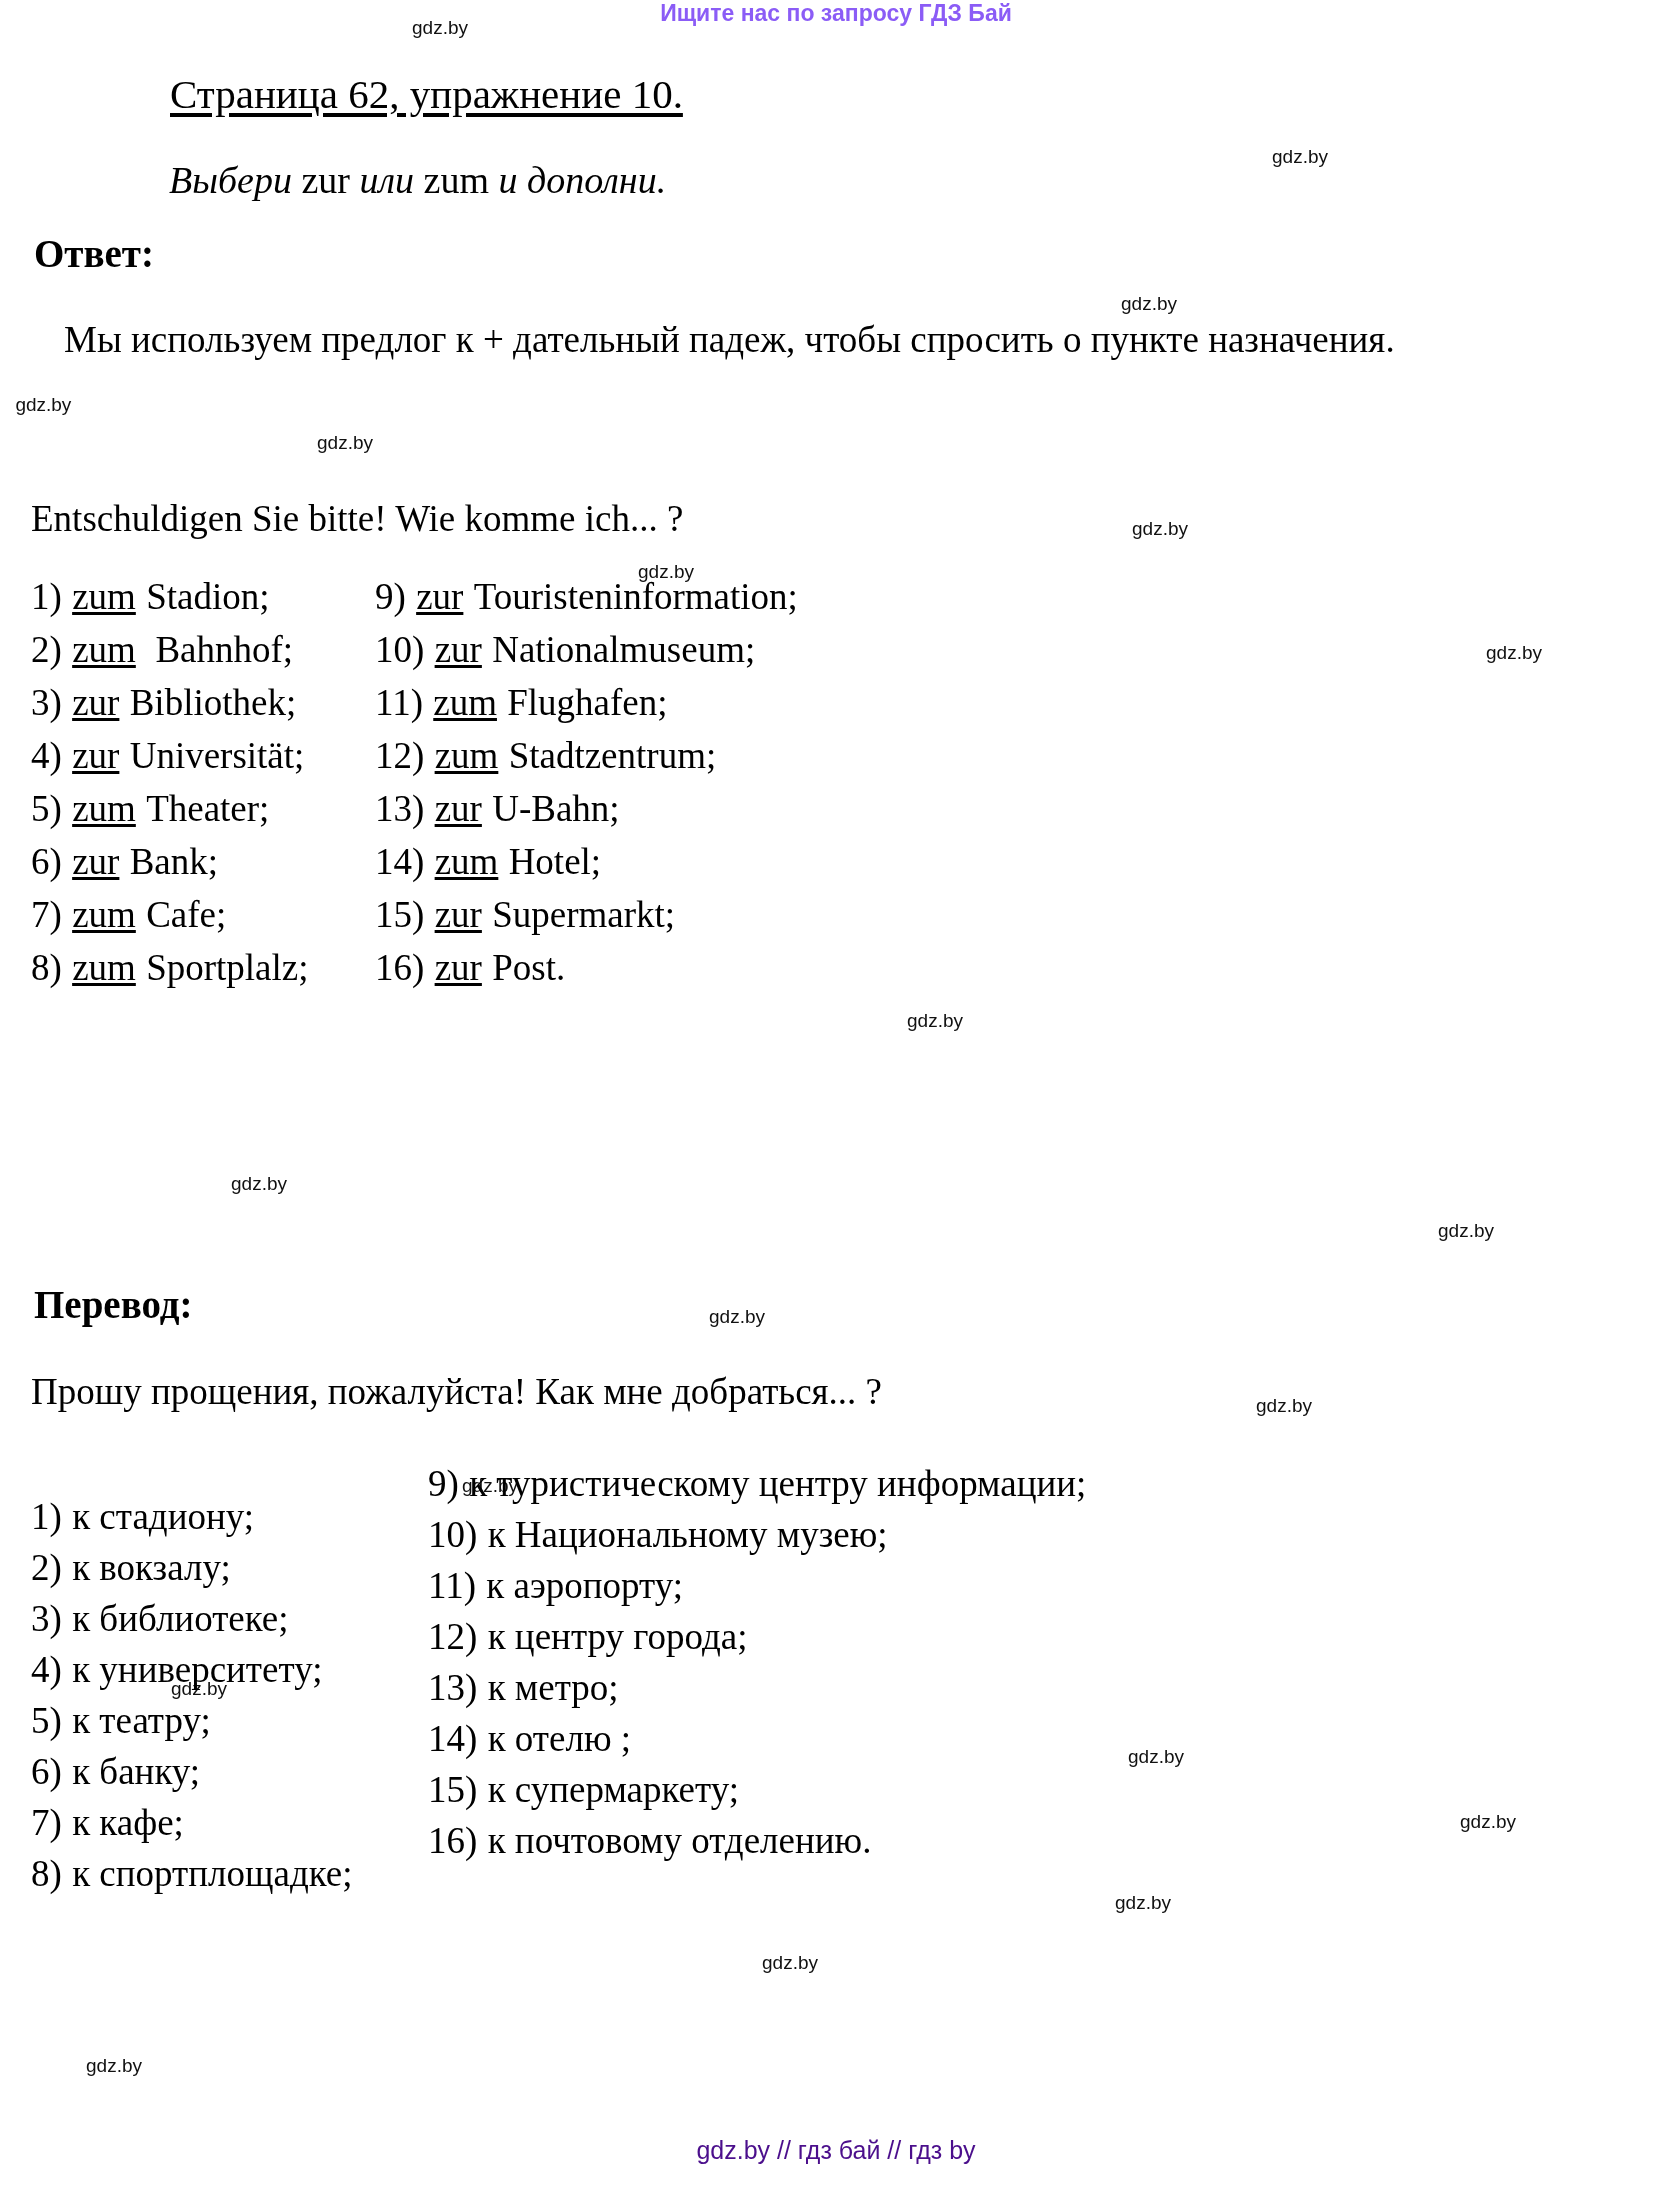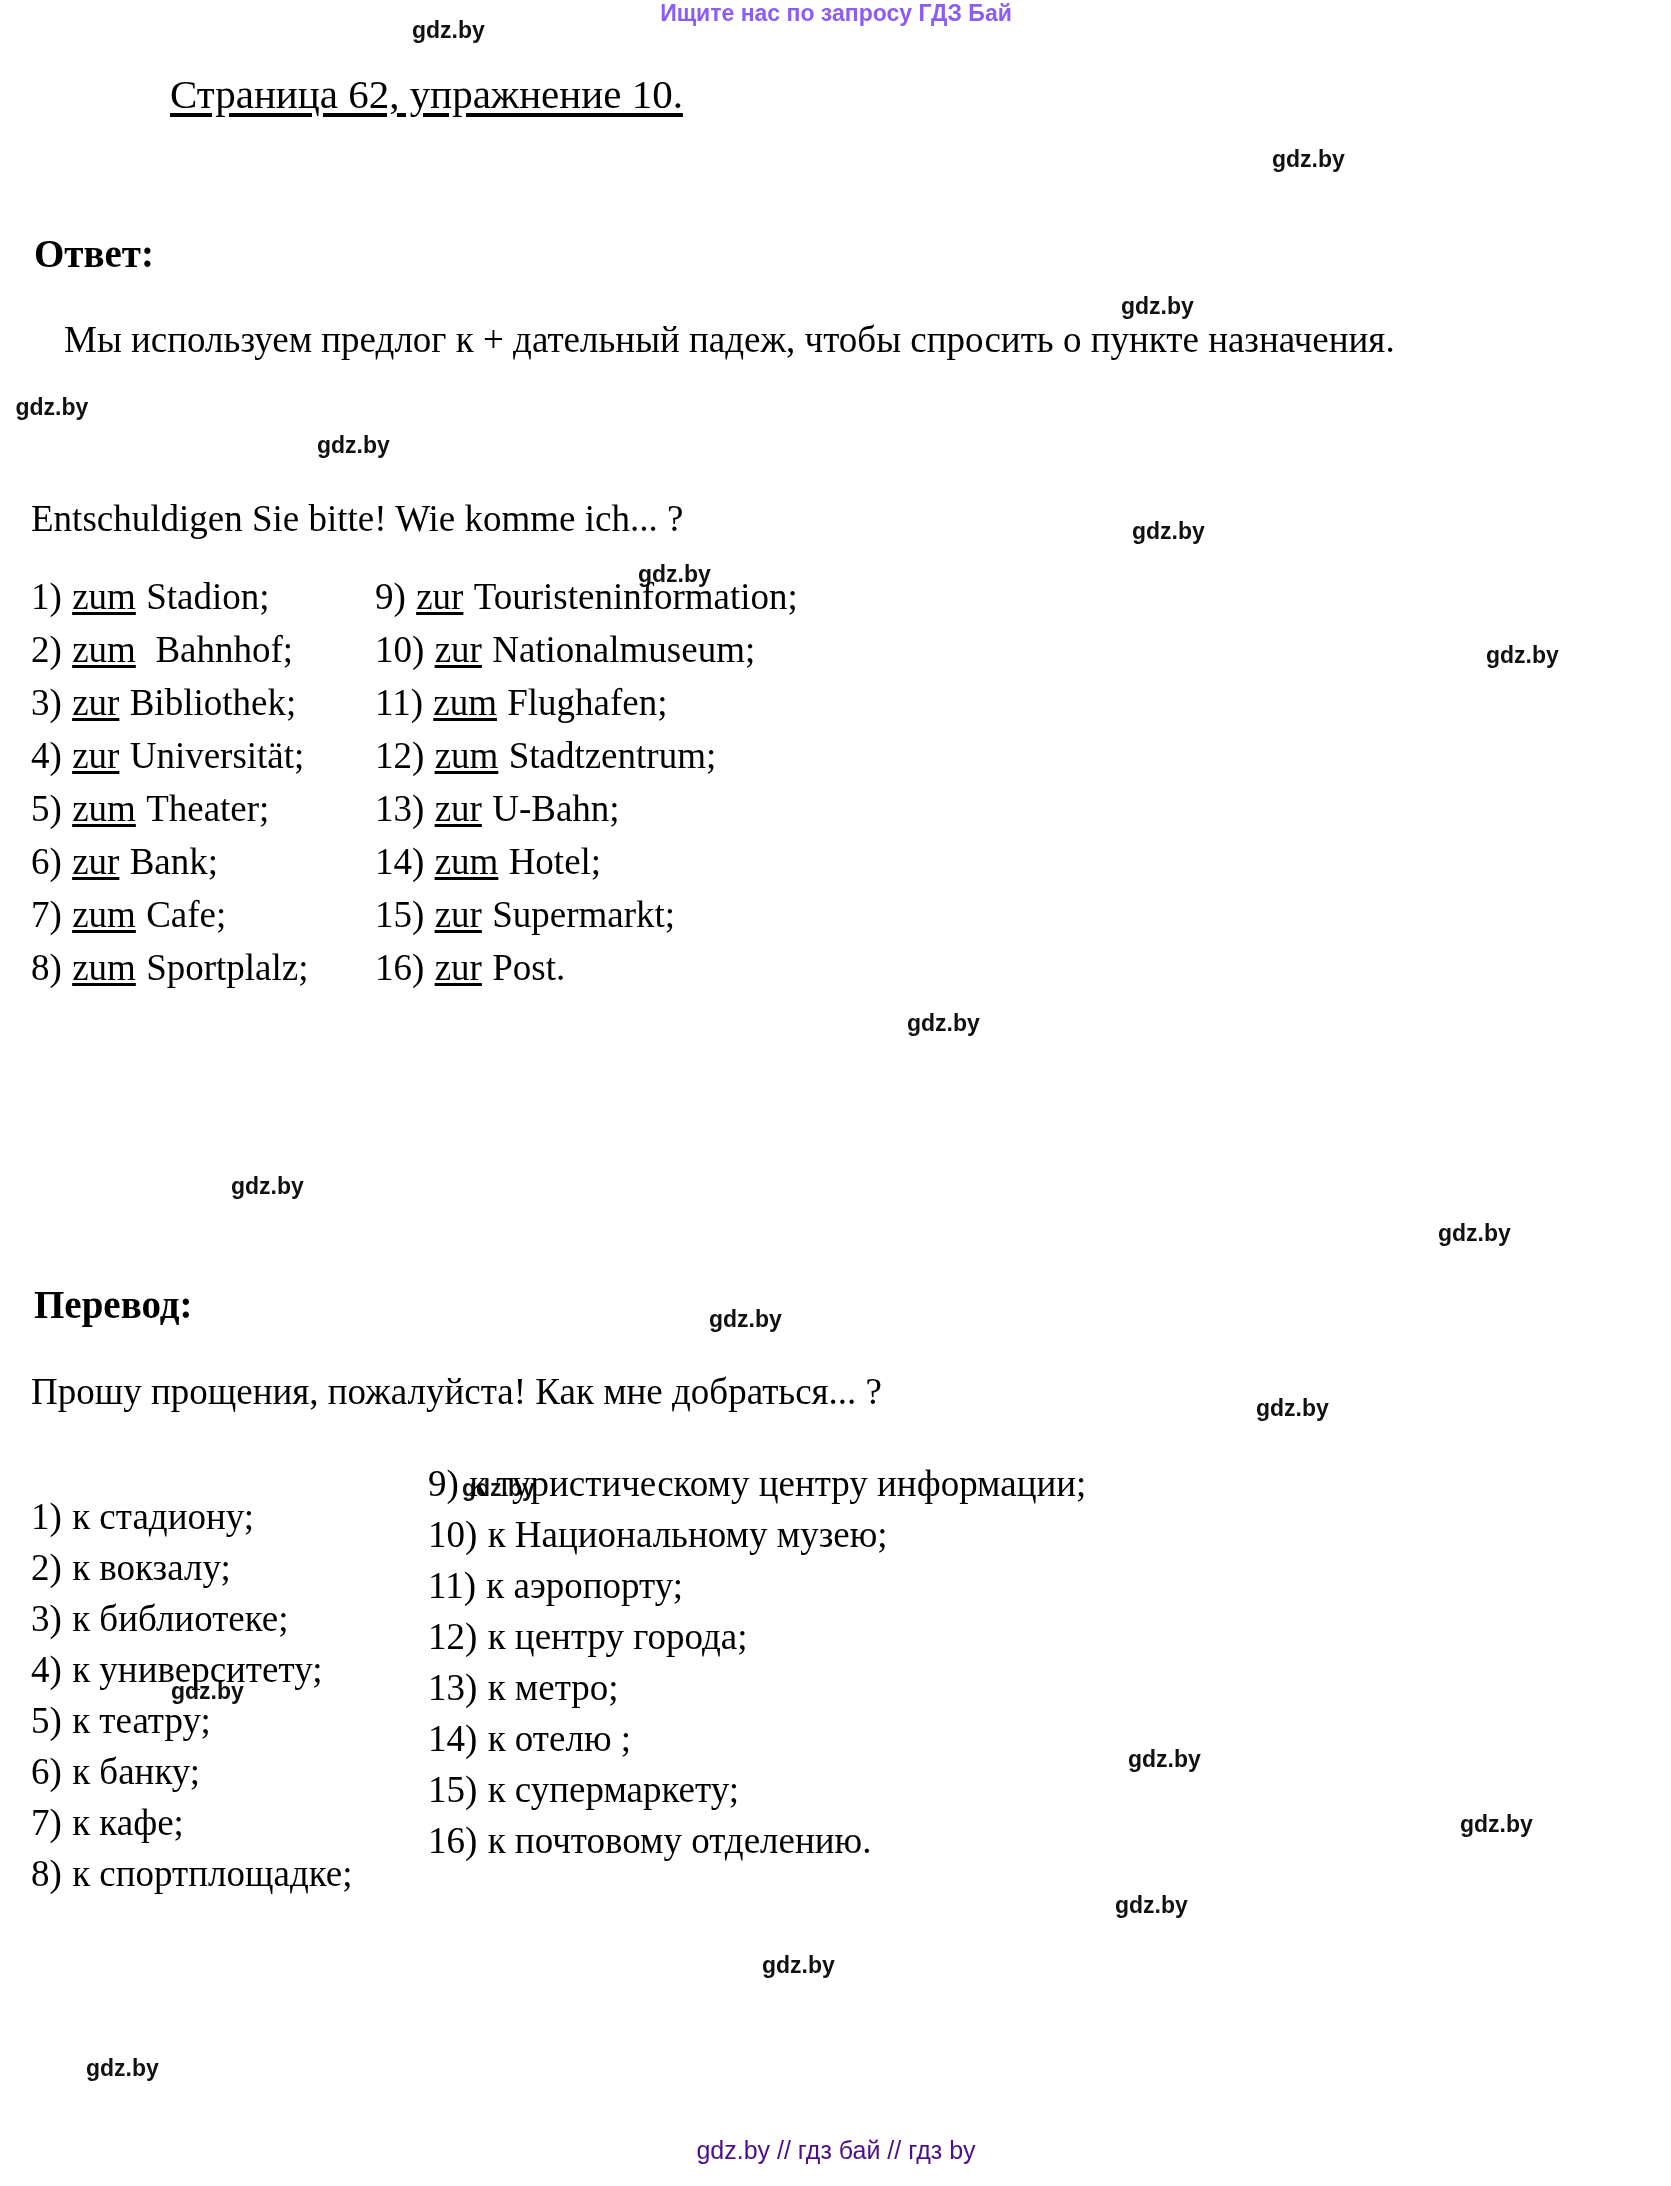--- a/index.html
+++ b/index.html
@@ -30,24 +30,24 @@
     font-weight: bold;
     font-size: 23px;
     color: #8b5cf6;
     letter-spacing: 0px;
   }
 
   
   .wm {
     position: absolute;
     font-family: "Liberation Sans", "DejaVu Sans", sans-serif;
-    font-size: 23px;
+    font-size: 19px;
     color: #111111;
     white-space: nowrap;
-    font-weight: bold;
+    font-weight: normal;
   }
 
   .footer-wm {
     position: absolute;
     left: 0px;
     top: 2136px;
     width: 1672px;
     text-align: center;
     font-family: "Liberation Sans", "DejaVu Sans", sans-serif;
     font-size: 25px;
@@ -172,20 +172,23 @@
       <div class="wm" style="left: 1460px; top: 1811px; color: rgb(17, 17, 17);">gdz.by</div>
       <div class="wm" style="left: 1115px; top: 1892px; color: rgb(17, 17, 17);">gdz.by</div>
       <div class="wm" style="left: 762px; top: 1952px; color: rgb(17, 17, 17);">gdz.by</div>
       <div class="wm" style="left: 86px; top: 2055px; color: rgb(17, 17, 17);">gdz.by</div>
     </div>
 
   <div class="content">
 
     <div class="abs title">Страница 62, упражнение 10.</div>
 
+    <div class="abs subtitle">
+      <span>Выбери </span><span class="roman">zur</span><span> или </span><span class="roman">zum</span><span> и дополни.</span>
+    </div>
 
     <div class="abs section-head answer-head">Ответ:</div>
 
     <div class="abs para para-1">Мы используем предлог к + дательный падеж, чтобы спросить о пункте назначения.</div>
 
     <div class="abs de-question">Entschuldigen Sie bitte! Wie komme ich... ?</div>
 
     <div class="list de-left" id="de-left">
         <div class="row"><span class="num">1)</span><span class="sp"></span><span class="prep">zum</span><span class="sp"></span><span class="word">Stadion;</span></div>
         <div class="row"><span class="num">2)</span><span class="sp"></span><span class="prep">zum</span><span class="sp"></span><span class="word"> Bahnhof;</span></div>

